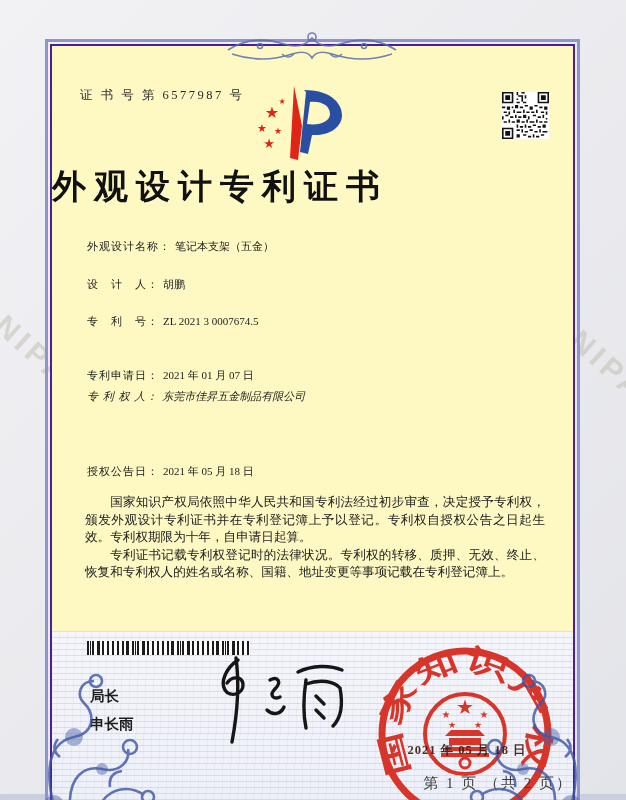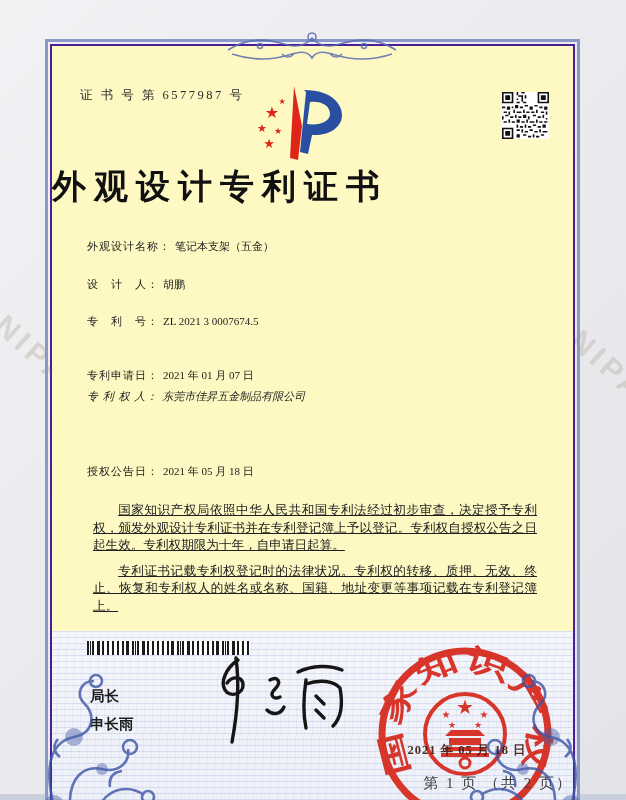--- a/index.html
+++ b/index.html
@@ -23,21 +23,21 @@
   .logo{position:absolute;left:190px;top:36px;width:110px;height:82px;}
   .qr{position:absolute;left:450px;top:46px;width:47px;height:47px;}
   .title{position:absolute;left:0;top:118px;width:100%;text-align:left;
          font-size:34px;font-weight:700;letter-spacing:8px;color:#111;}
   .frow{position:absolute;left:35px;width:470px;height:20px;font-size:11px;color:#1d1d1d;white-space:nowrap;}
   .frow .lab{letter-spacing:1px;}
   .frow .val{margin-left:4px;}
   .grant-no{position:absolute;left:280px;top:0;}
   .paras{position:absolute;left:33px;top:448px;width:460px;font-size:12.6px;line-height:17.6px;
          color:#202020;text-align:justify;}
-  .paras p{margin:8px;text-indent:2em;text-decoration:underline;}
+  .paras p{margin:0;text-indent:2em;}
   .barcode{position:absolute;left:35px;top:595px;width:163px;height:14px;background-color:#fff;
       background-image:
         repeating-linear-gradient(90deg,#1c1c1c 0 2px,transparent 2px 5px),
         repeating-linear-gradient(90deg,transparent 0 3px,#1c1c1c 3px 4px,transparent 4px 9px);}
   .signer{position:absolute;left:38px;top:636px;font-family:"Liberation Sans","DejaVu Sans",sans-serif;
           font-weight:600;font-size:14.5px;color:#1c1c1c;line-height:28px;}
   .signature{position:absolute;left:140px;top:606px;width:160px;height:100px;}
   .seal{position:absolute;left:323px;top:598px;width:180px;height:180px;opacity:.93;}
   .seal-date{position:absolute;left:330px;top:696px;width:170px;text-align:center;
              font-size:12.5px;letter-spacing:1px;color:rgba(62,26,18,.92);font-weight:600;z-index:4;}

